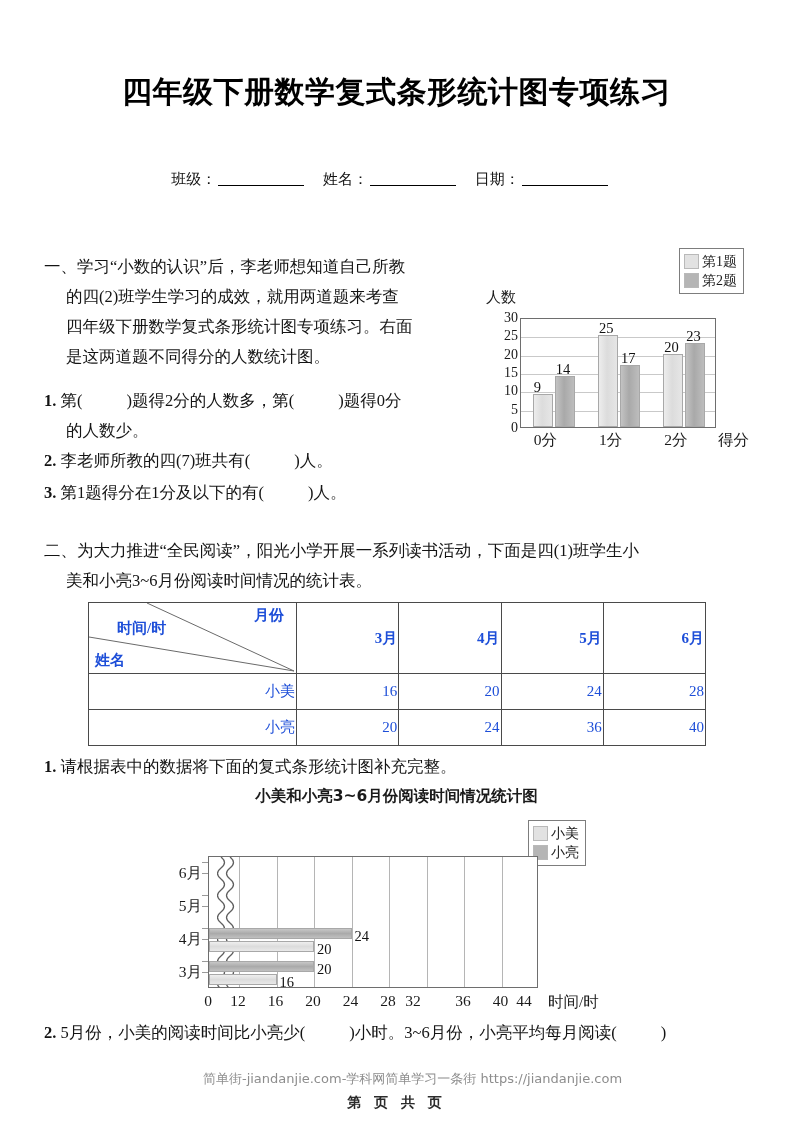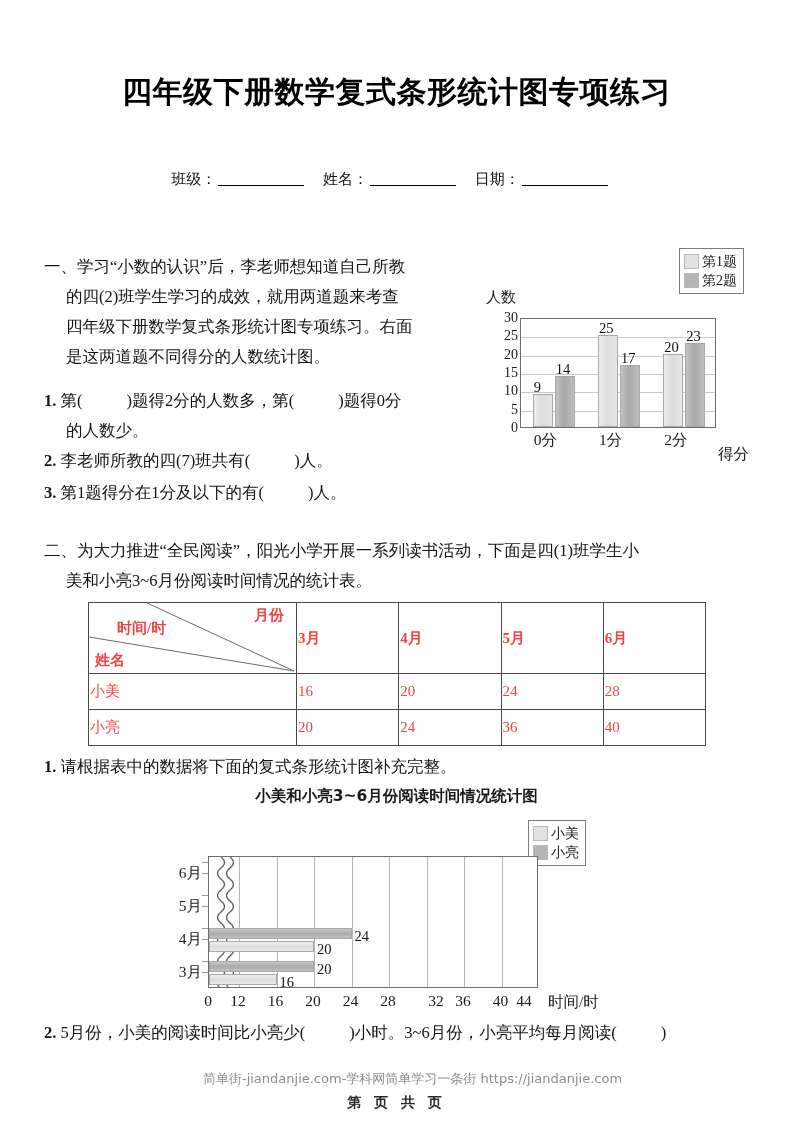--- a/index.html
+++ b/index.html
@@ -143,36 +143,36 @@
     color: #111;
   }
   #c1-cats {
     position: absolute; left: 36px; top: 182px; width: 196px;
   }
   #c1-cats .cat {
     position: absolute; font-size: 15.5px; white-space: nowrap;
   }
   #c1-xlabel {
     position: absolute; left: 234px; top: 182px;
-    font-size: 15.5px; white-space: nowrap; margin-top: 14px;
+    font-size: 15.5px; white-space: nowrap;
   }
 
   
   #tbl {
     position: absolute;
     left: 88px; top: 602px;
     width: 618px;
     border-collapse: collapse;
     font-size: 15px;
   }
   #tbl td {
     border: 1px solid #4a4a4a;
-    text-align: left;
+    text-align: right;
     height: 33px;
-    color: #ef4444;
+    color: #1d4ed8;
   }
   #tbl td.hdr { font-weight: bold; }
   #tbl .corner {
     position: relative;
     width: 205px; height: 70px;
     padding: 0;
     overflow: hidden;
   }
   #tbl .corner .c-month {
     position: absolute; right: 12px; top: 3px;
@@ -452,21 +452,21 @@
         <div class="hbar hbar-dark" style="top: 70.5px; width: 142.5px; height: 11px;"></div>
         <div class="blabel" style="left: 145.5px; top: 71.5px;">24</div>
       </div>
     <div id="c2-xticks">
         <div class="xt" style="left: 0px;">0</div>
         <div class="xt" style="left: 30px;">12</div>
         <div class="xt" style="left: 67.5px;">16</div>
         <div class="xt" style="left: 105px;">20</div>
         <div class="xt" style="left: 142.5px;">24</div>
         <div class="xt" style="left: 180px;">28</div>
-        <div class="xt" style="left: 228px; font-family: Liberation Serif, serif;">32</div>
+        <div class="xt" style="left: 205px; font-family: Liberation Serif, serif;">32</div>
         <div class="xt" style="left: 255px;">36</div>
         <div class="xt" style="left: 292.5px;">40</div>
         <div class="xt" style="left: 316px;">44</div>
       </div>
     <div id="c2-xlabel">时间/时</div>
   </div>
 
   <div class="qtext" id="sec2-q2">
     <span class="num">2.</span>
     <span>5月份，小美的阅读时间比小亮少(</span><span class="paren-blank"></span><span>)小时。3~6月份，小亮平均每月阅读(</span><span class="paren-blank"></span><span>)</span>

